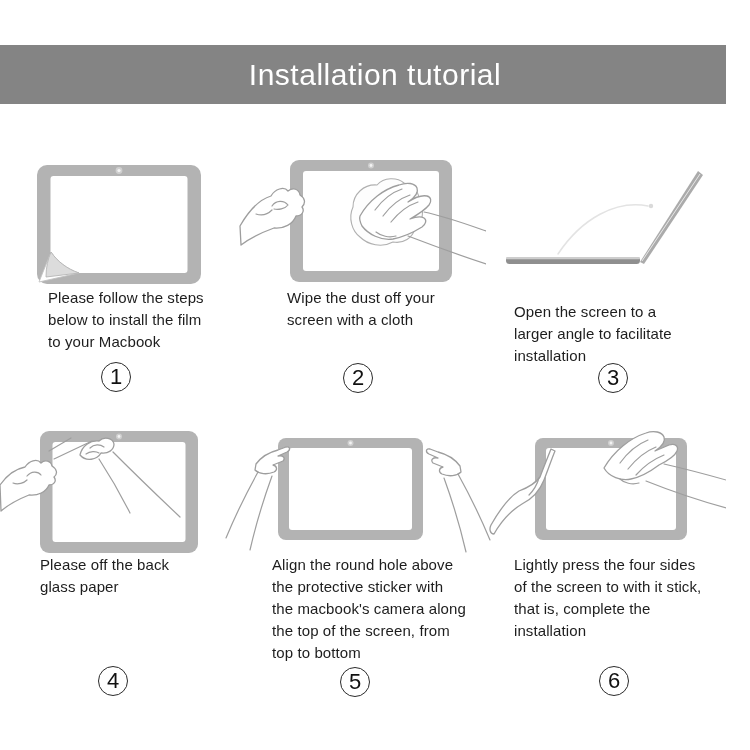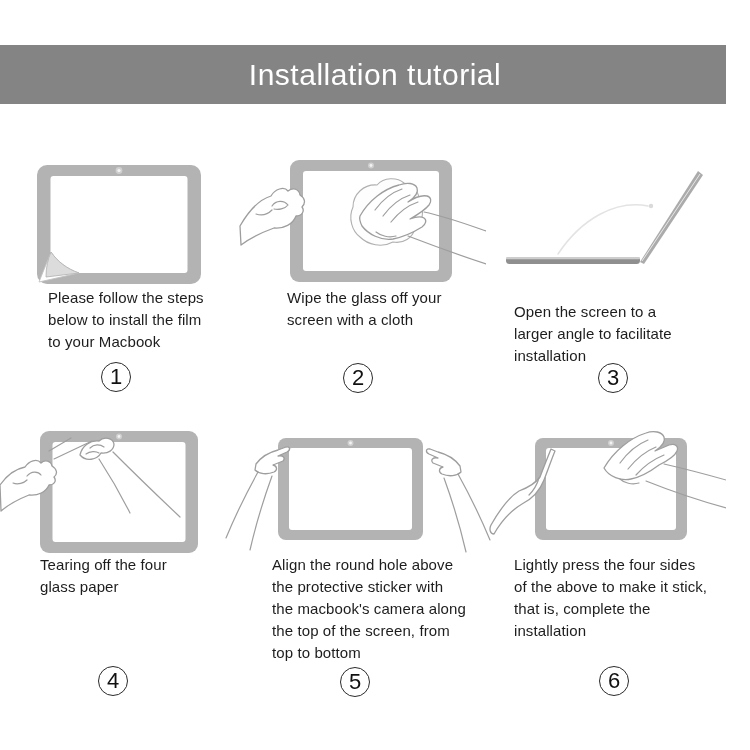--- a/index.html
+++ b/index.html
@@ -57,21 +57,21 @@
       <path d="M115,55 C115,42 126,32 139,33 C146,25 159,25 166,31 C176,33 182,41 181,50 C187,58 185,70 177,76 C175,86 165,92 155,90 C144,96 130,93 122,85 C114,79 110,66 115,55 Z" fill="#fdfdfd" stroke="#b0b0b0" stroke-width="1.1" stroke-linejoin="round"></path>
       <path class="lnlt" d="M124,62 C130,54 139,48 148,46"></path>
       <path class="hand" d="M122,64 C131,48 146,37 161,33 C169,30 177,31 179,36 C181,41 176,46 170,50 C176,46 184,43 189,44 C193,45 194,49 191,53 C187,58 179,63 172,67 C177,65 183,64 186,66 C189,68 188,72 184,75 C176,80 165,85 155,87 C143,89 130,82 124,74 C122,70 121,67 122,64 Z"></path>
       <path class="ln" d="M137,58 C145,47 155,40 164,37"></path>
       <path class="ln" d="M145,64 C153,53 163,46 172,43"></path>
       <path class="ln" d="M153,70 C161,60 171,53 180,50"></path>
       <path class="ln" d="M138,80 C143,84 151,86 158,84"></path>
       <path class="ln" d="M186,60 C206,64 228,72 248,79"></path>
       <path class="ln" d="M170,84 C196,94 224,104 248,112"></path>
     </svg>
-    <div class="step-text" style="left:287px;top:287px">Wipe the glass off your
+    <div class="step-text" style="left:287px;top:287px">Wipe the dust off your
 screen with a cloth</div>
     <div class="badge" style="left:343px;top:363px">2</div>
   </section>
 
   <section>
     <svg class="ill" style="left:500px;top:158px" width="212" height="118" viewBox="0 0 212 118" aria-label="laptop-opened-to-wide-angle">
       <path d="M58,96 C82,60 116,42 148,48" fill="none" stroke="#e3e3e3" stroke-width="1.5" stroke-linecap="round"></path>
       <circle cx="151" cy="48" r="2.2" fill="#dadada"></circle>
       <path d="M140,104 L144,106 L203,17 L198,13 Z" fill="#ababab"></path>
       <path d="M142,103 L200,16" stroke="#e8e8e8" stroke-width="1" fill="none"></path>
@@ -94,21 +94,21 @@
       <path class="ln" d="M49,28 L71,15"></path>
       <path class="hand" d="M80,32 C82,23 90,17 99,18 C104,13 113,15 114,21 C114,27 108,31 101,30 C97,37 86,39 80,32 Z"></path>
       <path class="ln" d="M90,25 C94,21 100,21 104,24"></path>
       <path class="ln" d="M86,31 C90,28 96,28 99,30"></path>
       <path class="ln" d="M99,36 C112,56 122,74 130,90"></path>
       <path class="ln" d="M113,29 C138,54 162,77 180,94"></path>
       <path class="hand" d="M0,62 C7,52 15,46 25,44 C29,38 37,35 41,40 C45,36 51,38 52,43 C57,46 58,51 54,54 C57,58 54,62 49,62 C46,69 38,73 29,72 C19,76 8,82 1,88 Z"></path>
       <path class="ln" d="M27,53 C31,48 38,48 41,52"></path>
       <path class="ln" d="M13,60 C18,62 24,60 27,57"></path>
     </svg>
-    <div class="step-text" style="left:40px;top:554px">Tearing off the four
+    <div class="step-text" style="left:40px;top:554px">Please off the back
 glass paper</div>
     <div class="badge" style="left:98px;top:666px">4</div>
   </section>
 
   <section>
     <svg class="ill" style="left:222px;top:420px" width="272" height="145" viewBox="0 0 272 145" aria-label="hands-aligning-film-at-top-corners">
       <rect class="bezel" x="56" y="18" width="145" height="102" rx="8"></rect>
       <rect class="scr" x="67" y="28" width="123" height="82" rx="3"></rect>
       <circle class="camo" cx="128.5" cy="23" r="3"></circle>
       <circle class="cami" cx="128.5" cy="23" r="1.4"></circle>
@@ -137,18 +137,18 @@
       <path class="ln" d="M51,56 C49,63 45,69 41,73"></path>
       <path class="hand" d="M116,46 C126,29 142,16 158,11 C166,8 174,10 176,15 C178,20 173,25 167,29 L181,23 C187,21 191,24 189,29 C187,34 179,39 171,43 C163,49 153,55 143,57 C133,59 121,55 116,46 Z"></path>
       <path class="ln" d="M132,41 C140,30 150,22 160,18"></path>
       <path class="ln" d="M140,47 C148,37 158,29 168,25"></path>
       <path class="ln" d="M148,53 C156,44 166,37 176,33"></path>
       <path class="ln" d="M132,57 C136,61 144,63 151,61"></path>
       <path class="ln" d="M176,42 C202,48 232,56 262,65"></path>
       <path class="ln" d="M158,59 C188,71 224,83 262,92"></path>
     </svg>
     <div class="step-text" style="left:514px;top:554px">Lightly press the four sides
-of the above to make it stick,
+of the screen to with it stick,
 that is, complete the installation</div>
     <div class="badge" style="left:599px;top:666px">6</div>
   </section>
 
 </div>
 
 </body></html>

